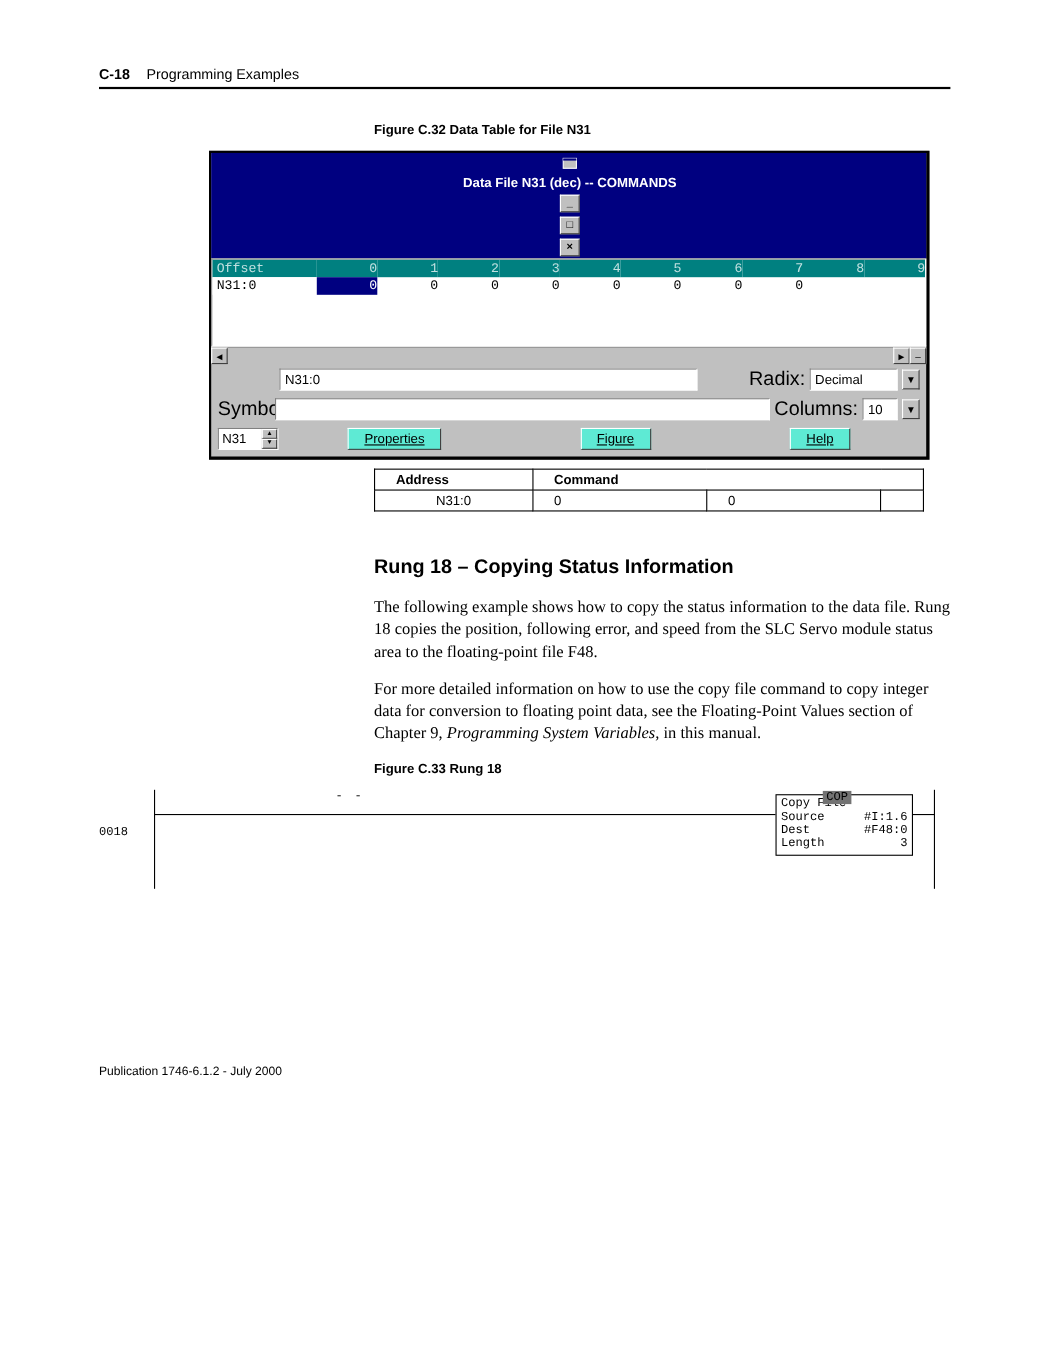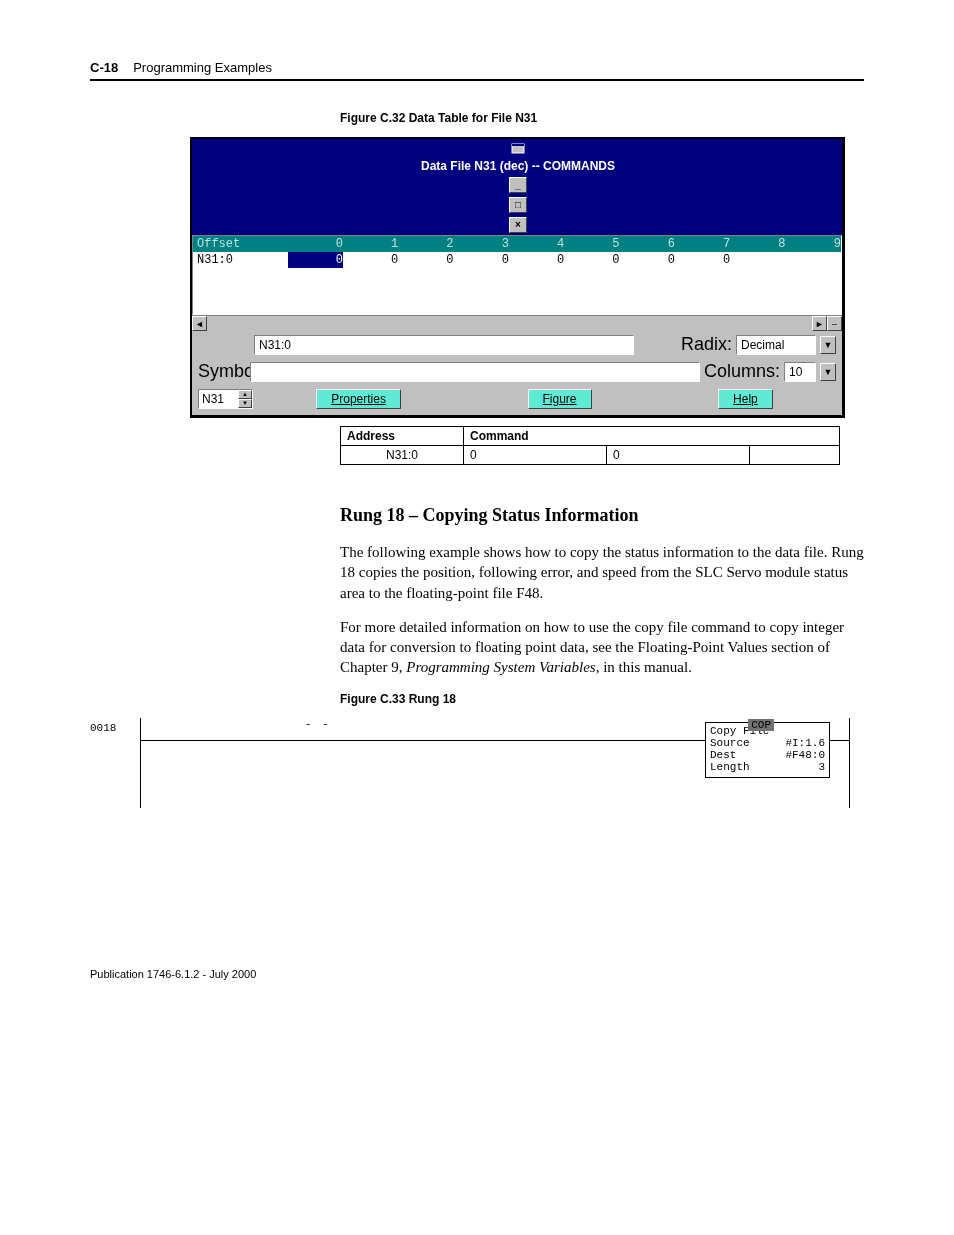--- a/index.html
+++ b/index.html
@@ -222,45 +222,45 @@
   }
   .small-table {
     border-collapse: collapse;
     width: 500px;
     font-family: Arial, Helvetica, sans-serif;
     font-size: 12px;
     margin-top:8px;
   }
   .small-table th, .small-table td {
     border:1px solid #000;
-    padding:2px 6px;
+    padding:2px 19px;
     text-align:left;
   }
   .small-table th { font-weight:bold; }
 
   .h2 {
-    font-family: Liberation Serif, serif;
+    font-family: Liberation Sans, sans-serif;
     font-weight: bold;
     font-size: 18px;
     margin: 40px 0 16px 0;
   }
   .italic { font-style: italic; }
 
   
   .rung-wrap {
     margin-left:0;
     width:760px;
     position:relative;
     height:90px;
     font-family:'Courier New', monospace;
     font-size:11px;
   }
   .rung-num {
     position:absolute;
-    left:0; top:4px;
+    left:0; top:33px;
     font-size:11px;
   }
   .busL, .busR {
     position:absolute;
     top:0;bottom:0;
     width:1px;background:#000;
   }
   .busL { left:50px; }
   .busR { right:0; }
   .rung-line {

